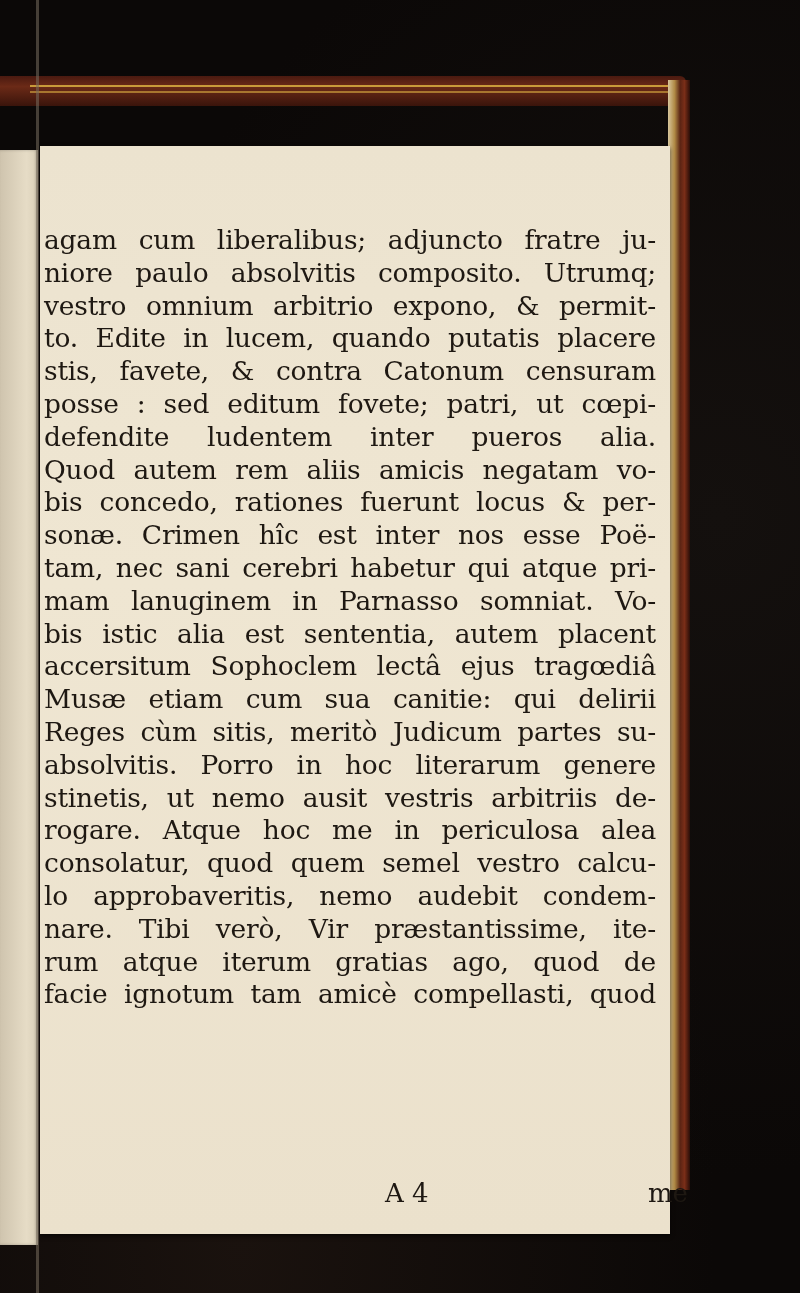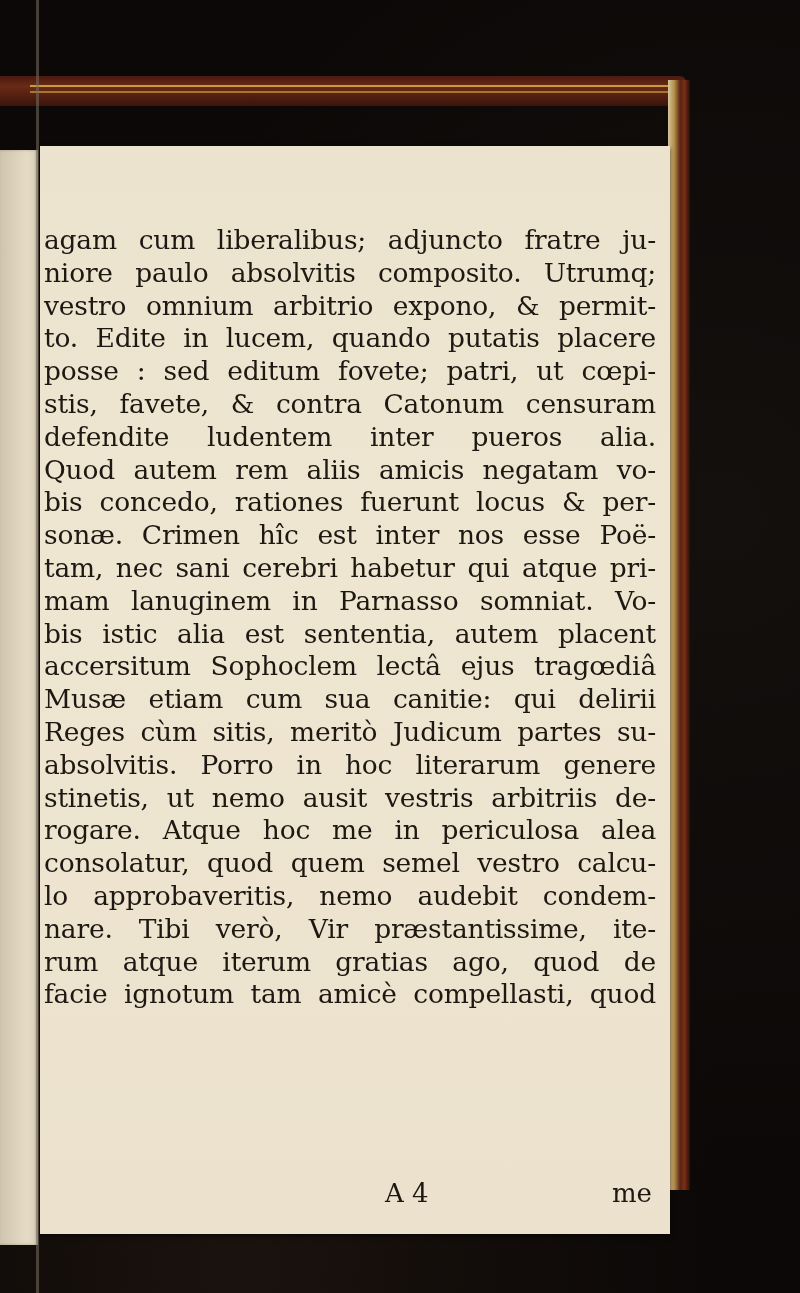--- a/index.html
+++ b/index.html
@@ -46,21 +46,21 @@
     position:absolute; left:4px; top:78px; width:612px;
   }
   .line {
     display:block; height:32.8px; line-height:32.8px;
     font-size:26.5px; color:#1e1812; white-space:nowrap;
     text-align:justify; text-align-last:justify;
     letter-spacing:-0.2px;
   }
   .signature {
     position:absolute; left:0; top:1032px; width:612px; height:34px;
-    font-size:26px; color:#1e1812;
+    font-size:26px; color:#1e1812;padding-left:36px;
   }
   .signature .sig-mark { position:absolute; left:345px; }
   .signature .catchword { position:absolute; right:0; }
 </style>
 </head>
 <body>
 
 <div class="bg-noise"></div>
 
 <div class="prev-page"></div>
@@ -71,22 +71,22 @@
 </div>
 
 <div class="binding-right"></div>
 
 <div class="page">
   <div class="text-block">
     <span class="line">agam cum liberalibus; adjuncto fratre ju-</span>
     <span class="line">niore paulo absolvitis composito. Utrumq;</span>
     <span class="line">vestro omnium arbitrio expono, &amp; permit-</span>
     <span class="line">to. Edite in lucem, quando putatis placere</span>
+    <span class="line">stis, favete, &amp; contra Catonum censuram</span>
     <span class="line">posse : sed editum fovete; patri, ut cœpi-</span>
-    <span class="line">stis, favete, &amp; contra Catonum censuram</span>
     <span class="line">defendite ludentem inter pueros alia.</span>
     <span class="line">Quod autem rem aliis amicis negatam vo-</span>
     <span class="line">bis concedo, rationes fuerunt locus &amp; per-</span>
     <span class="line">sonæ. Crimen hîc est inter nos esse Poë-</span>
     <span class="line">tam, nec sani cerebri habetur qui atque pri-</span>
     <span class="line">mam lanuginem in Parnasso somniat. Vo-</span>
     <span class="line">bis istic alia est sententia, autem placent</span>
     <span class="line">accersitum Sophoclem lectâ ejus tragœdiâ</span>
     <span class="line">Musæ etiam cum sua canitie: qui delirii</span>
     <span class="line">Reges cùm sitis, meritò Judicum partes su-</span>

